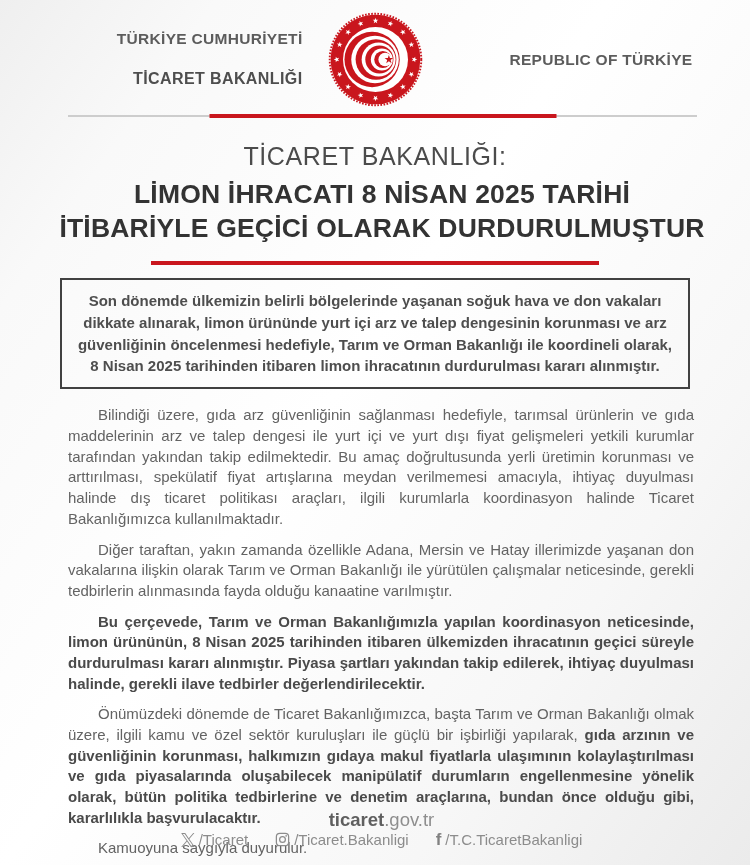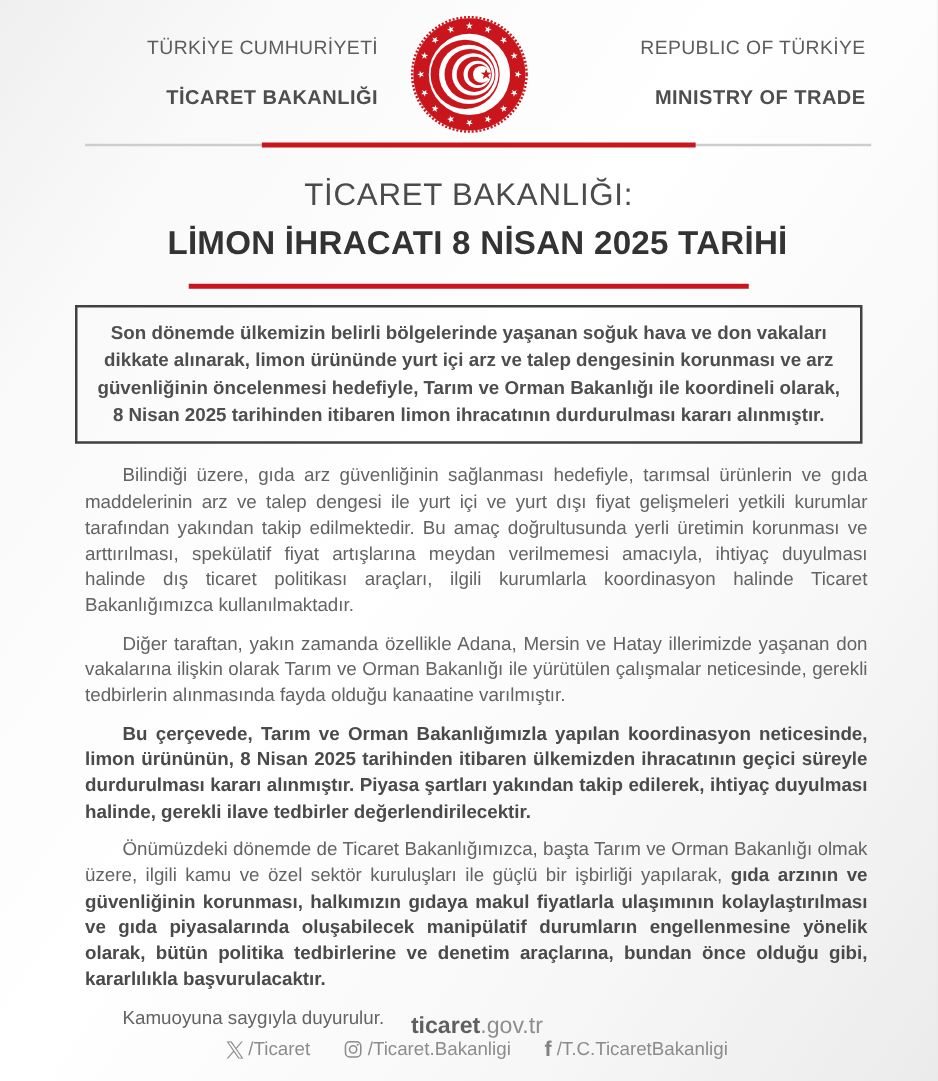--- a/index.html
+++ b/index.html
@@ -16,21 +16,21 @@
     overflow:hidden;
   }
   
   .hdr{
     display:flex;align-items:center;justify-content:center;
     padding-top:11px;
   }
   .org{width:245px;line-height:1.28;letter-spacing:.3px;}
   .org-left{text-align:right;}
   .org-right{text-align:right;}
-  .org .l1{font-size:15.5px;color:#5c5c5c;font-weight:400;}
+  .org .l1{font-size:15.5px;color:#5c5c5c;font-weight:700;}
   .org .l2{font-size:16px;color:#4e4e4e;font-weight:700;letter-spacing:.4px;margin-top:20px;}
   .logo-wrap{width:97px;height:97px;margin:0 24px;flex:0 0 auto;}
   
   .dateline{margin:4px 0 0 68px;font-size:14.5px;color:#9b9b9b;letter-spacing:.2px;}
   .rule{position:relative;margin:7px 53px 0 68px;height:2px;background:#cdcdcd;}
   .rule-red{position:absolute;left:50%;top:-1px;transform:translateX(-50%);
     width:347px;height:4px;}
   
   .title{margin-top:25px;text-align:center;}
   .title .t1{font-size:25px;font-weight:400;color:#4b4b4b;letter-spacing:.6px;margin-bottom:7px;}
@@ -116,31 +116,31 @@
         <circle cx="54" cy="50" r="14.5" fill="#C9161D"></circle>
         <circle cx="56.5" cy="50" r="11.3" fill="#FFFFFF"></circle>
         <circle cx="57.5" cy="50" r="8.8" fill="#C9161D"></circle>
         <circle cx="60" cy="50" r="7" fill="#FFFFFF"></circle>
         <use href="#star5" transform="translate(63.8,50) scale(1.5)" fill="#C9161D"></use>
       </svg>
     </div>
 
     <div class="org org-right">
       <div class="l1">REPUBLIC OF TÜRKİYE</div>
-      <div class="l2">MINISTRY OF TRADE</div>
     </div>
   </header>
 
   <div class="rule">
     <span class="rule-red" style="background:#C9161D"></span>
   </div>
 
   <div class="title">
     <div class="t1">TİCARET BAKANLIĞI:</div>
     <div class="t2">LİMON İHRACATI 8 NİSAN 2025 TARİHİ</div>
+    <div class="t2">İTİBARİYLE GEÇİCİ OLARAK DURDURULMUŞTUR</div>
   </div>
 
   <div class="accent-line" style="background:#C9161D"></div>
 
   <div class="summary-box">Son dönemde ülkemizin belirli bölgelerinde yaşanan soğuk hava ve don vakaları dikkate alınarak, limon ürününde yurt içi arz ve talep dengesinin korunması ve arz güvenliğinin öncelenmesi hedefiyle, Tarım ve Orman Bakanlığı ile koordineli olarak,  8 Nisan 2025 tarihinden itibaren limon ihracatının durdurulması kararı alınmıştır.</div>
 
   <main class="body-text">
     <p>Bilindiği üzere, gıda arz güvenliğinin sağlanması hedefiyle, tarımsal ürünlerin ve gıda maddelerinin arz ve talep dengesi ile yurt içi ve yurt dışı fiyat gelişmeleri yetkili kurumlar tarafından yakından takip edilmektedir. Bu amaç doğrultusunda yerli üretimin korunması ve arttırılması, spekülatif fiyat artışlarına meydan verilmemesi amacıyla, ihtiyaç duyulması halinde dış ticaret politikası araçları, ilgili kurumlarla koordinasyon halinde Ticaret Bakanlığımızca kullanılmaktadır.</p>
     <p>Diğer taraftan, yakın zamanda özellikle Adana, Mersin ve Hatay illerimizde yaşanan don vakalarına ilişkin olarak Tarım ve Orman Bakanlığı ile yürütülen çalışmalar neticesinde, gerekli tedbirlerin alınmasında fayda olduğu kanaatine varılmıştır.</p>
     <p class="bold-para">Bu çerçevede, Tarım ve Orman Bakanlığımızla yapılan koordinasyon neticesinde, limon ürününün, 8 Nisan 2025 tarihinden itibaren ülkemizden ihracatının geçici süreyle durdurulması kararı alınmıştır. Piyasa şartları yakından takip edilerek, ihtiyaç duyulması halinde, gerekli ilave tedbirler değerlendirilecektir.</p>

